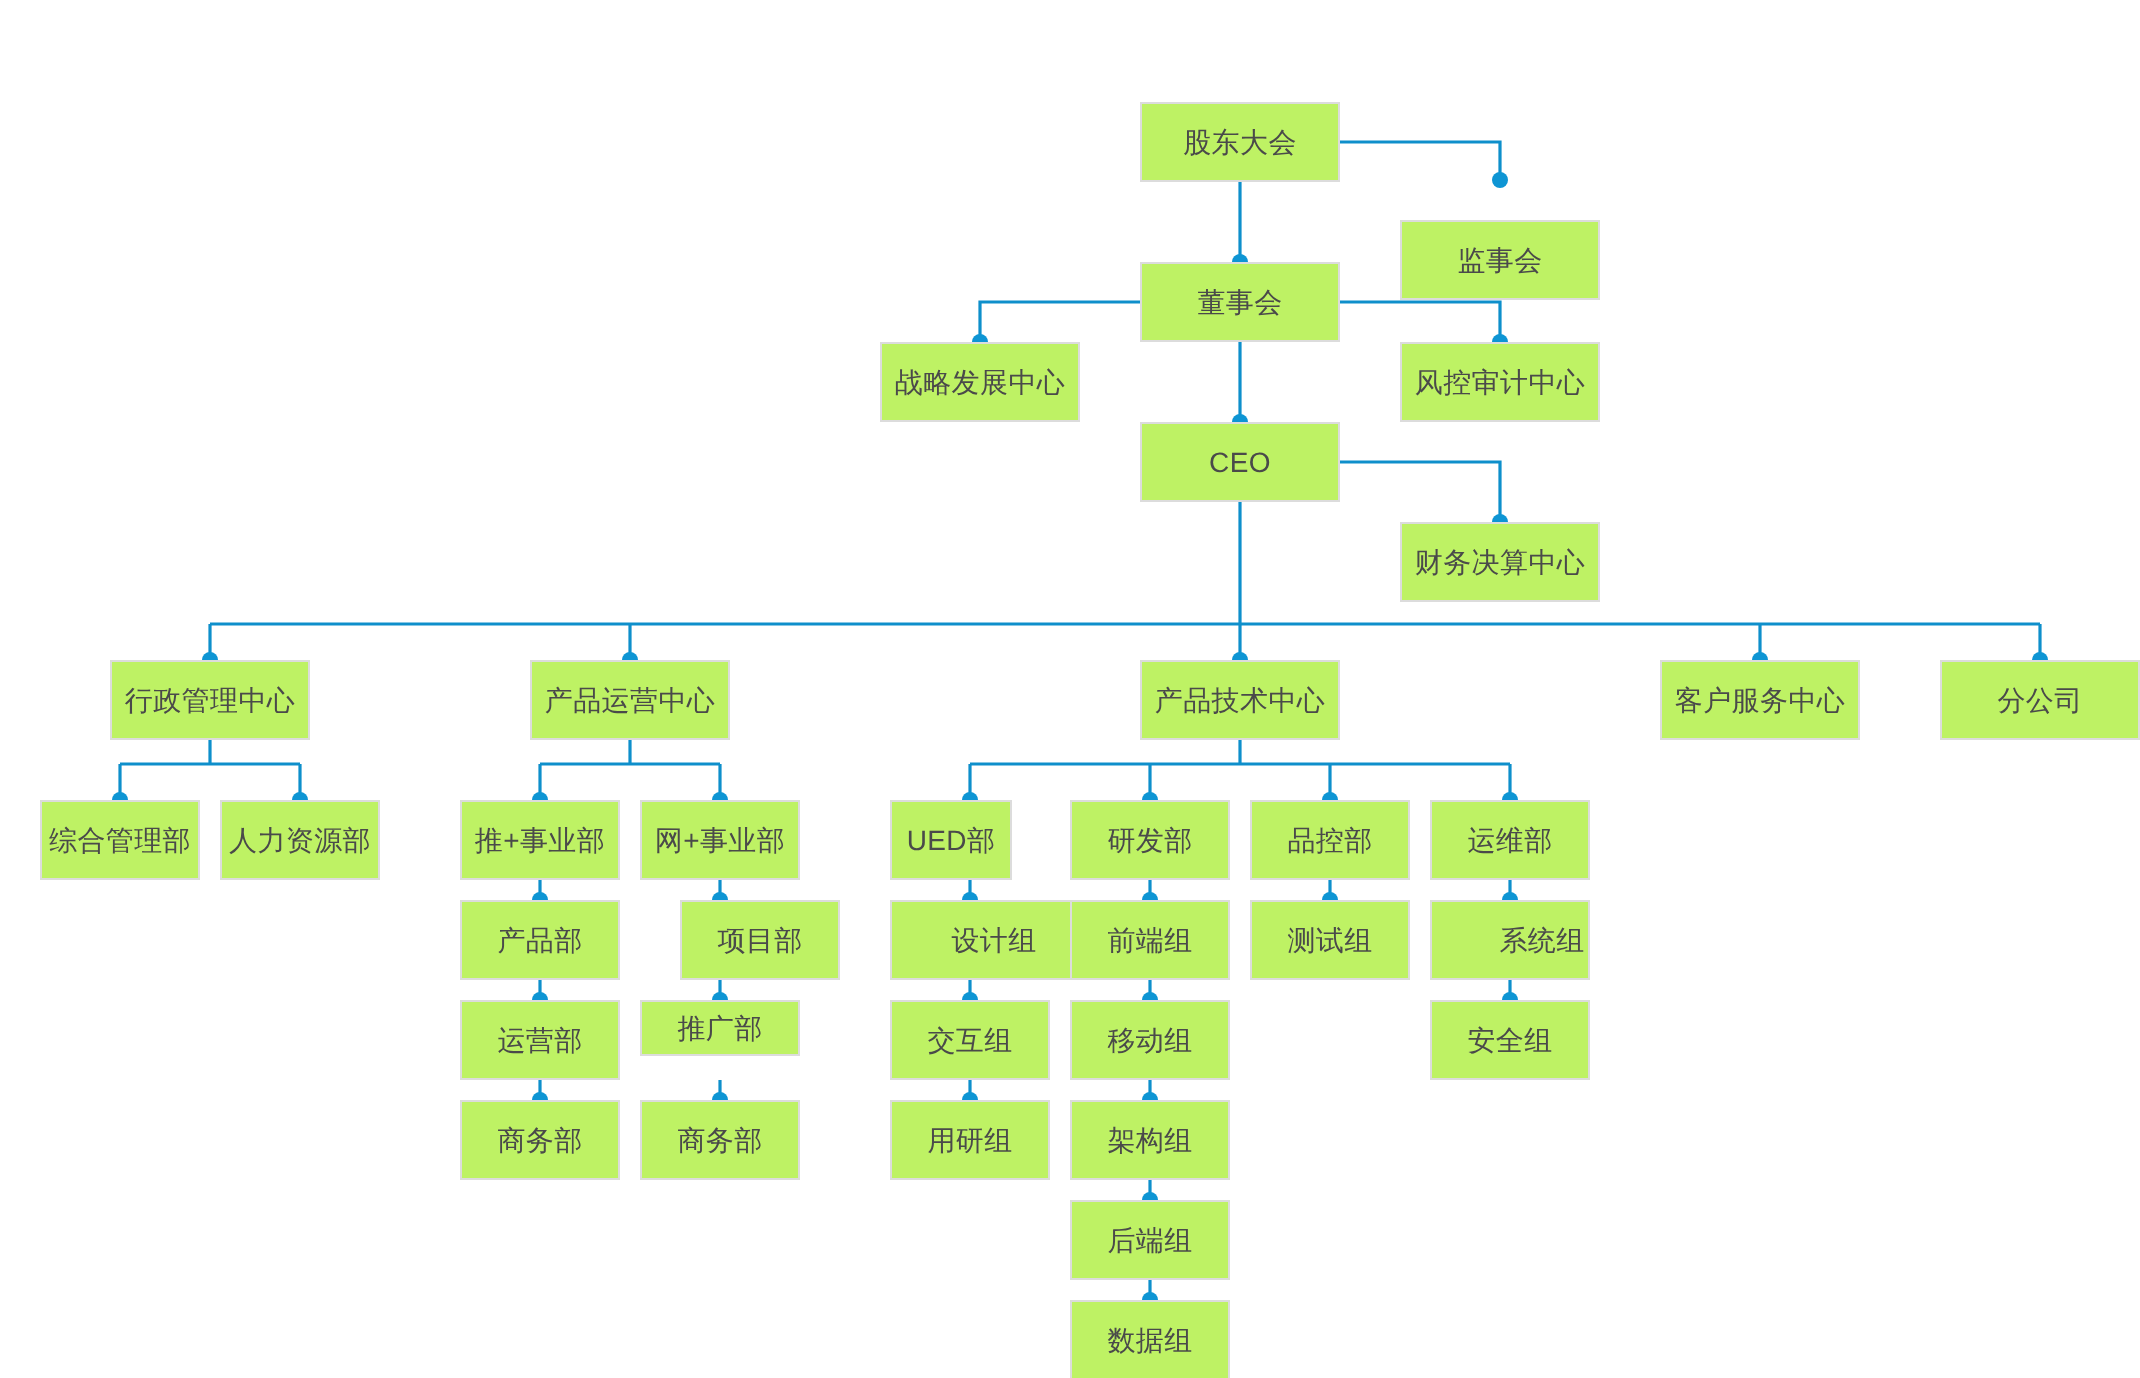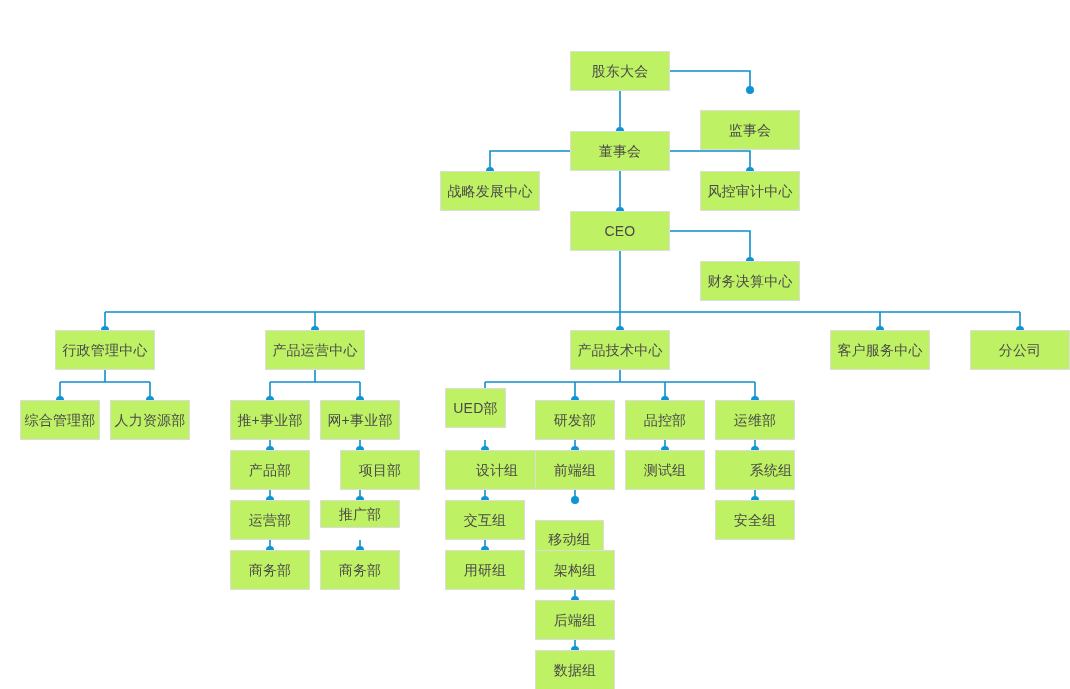--- a/index.html
+++ b/index.html
@@ -201,21 +201,21 @@
       </div>
       <div class="node-box lvl-6" style="left: 320px; top: 500px; width: 80px; height: 28px;">
         <span class="node-label">推广部</span>
       </div>
       <div class="node-box lvl-7" style="left: 230px; top: 550px; width: 80px; height: 40px;">
         <span class="node-label">商务部</span>
       </div>
       <div class="node-box lvl-7" style="left: 320px; top: 550px; width: 80px; height: 40px;">
         <span class="node-label">商务部</span>
       </div>
-      <div class="node-box lvl-4" style="left: 445px; top: 388px; width: 61px; height: 40px;">
+      <div class="node-box lvl-4" style="left: 445px; top: 400px; width: 61px; height: 40px;">
         <span class="node-label">UED部</span>
       </div>
       <div class="node-box lvl-4" style="left: 535px; top: 400px; width: 80px; height: 40px;">
         <span class="node-label">研发部</span>
       </div>
       <div class="node-box lvl-4" style="left: 625px; top: 400px; width: 80px; height: 40px;">
         <span class="node-label">品控部</span>
       </div>
       <div class="node-box lvl-4" style="left: 715px; top: 400px; width: 80px; height: 40px;">
         <span class="node-label">运维部</span>
@@ -228,21 +228,21 @@
       </div>
       <div class="node-box lvl-5" style="left: 625px; top: 450px; width: 80px; height: 40px;">
         <span class="node-label">测试组</span>
       </div>
       <div class="node-box lvl-5" style="left: 715px; top: 450px; width: 80px; height: 40px; padding-left: 32px;">
         <span class="node-label">系统组</span>
       </div>
       <div class="node-box lvl-6" style="left: 445px; top: 500px; width: 80px; height: 40px;">
         <span class="node-label">交互组</span>
       </div>
-      <div class="node-box lvl-6" style="left: 535px; top: 520px; width: 69px; height: 40px; font-family: Liberation Serif, serif;">
+      <div class="node-box lvl-6" style="left: 535px; top: 500px; width: 80px; height: 40px;">
         <span class="node-label">移动组</span>
       </div>
       <div class="node-box lvl-6" style="left: 715px; top: 500px; width: 80px; height: 40px;">
         <span class="node-label">安全组</span>
       </div>
       <div class="node-box lvl-7" style="left: 445px; top: 550px; width: 80px; height: 40px;">
         <span class="node-label">用研组</span>
       </div>
       <div class="node-box lvl-7" style="left: 535px; top: 550px; width: 80px; height: 40px;">
         <span class="node-label">架构组</span>

